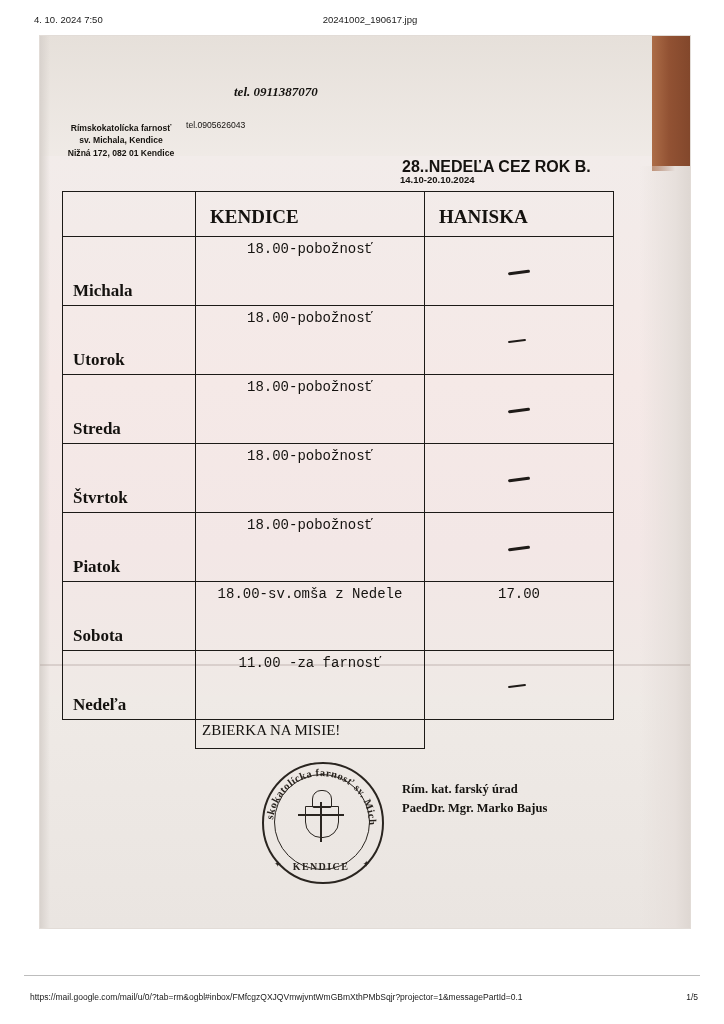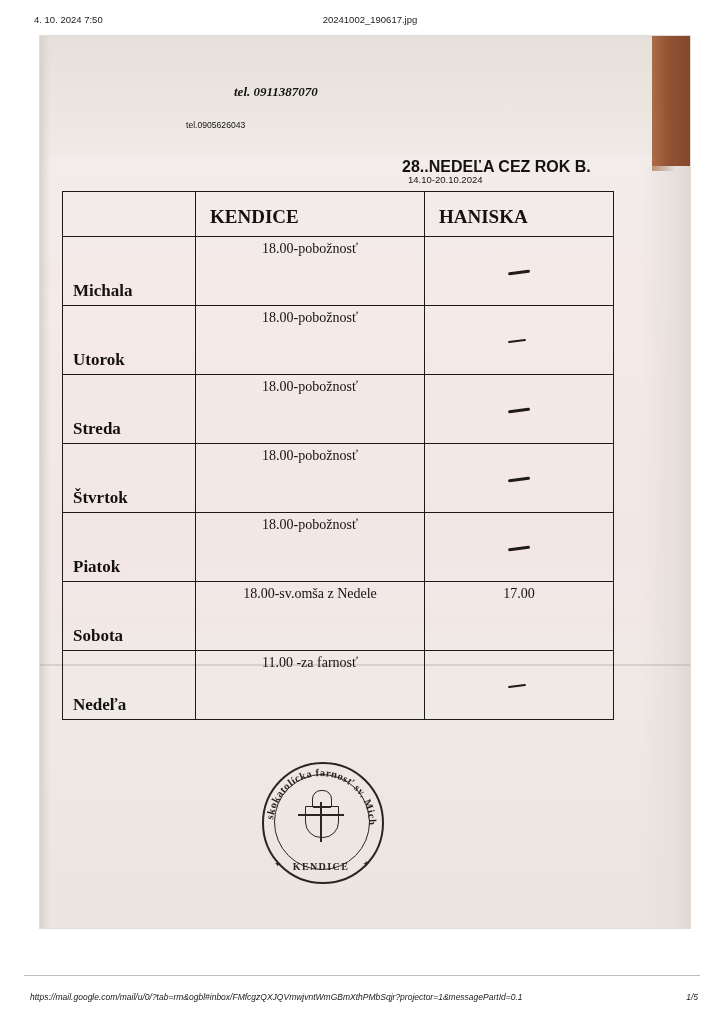--- a/index.html
+++ b/index.html
@@ -40,21 +40,20 @@
     white-space: nowrap;
   }
   .print-footer {
     position: absolute;
     bottom: 18px;
     left: 0;
     width: 724px;
     height: 14px;
     font-size: 8.5px;
     color: #1a1a1a;
-    font-style: italic;
   }
   .print-footer .pf-left {
     position: absolute;
     left: 30px;
     top: 0;
     white-space: nowrap;
   }
   .print-footer .pf-right {
     position: absolute;
     right: 26px;
@@ -175,24 +174,25 @@
   .sunday-line {
     position: absolute;
     left: 362px;
     top: 122px;
     font-size: 16px;
     font-weight: 600;
     white-space: nowrap;
   }
   .date-range {
     position: absolute;
-    left: 368px;
+    left: 360px;
     top: 138px;
     font-size: 9.5px;
     white-space: nowrap;
+    font-weight: bold;
   }
 
   
   .sched {
     position: absolute;
     left: 22px;
     top: 155px;
     width: 548px;
     border-collapse: collapse;
     table-layout: fixed;
@@ -219,21 +219,21 @@
   .day-name {
     position: absolute;
     left: 10px;
     bottom: 4px;
     font-family: "Liberation Serif", serif;
     font-weight: bold;
     font-size: 17px;
     white-space: nowrap;
   }
   .cell-time {
-    font-family: Liberation Serif, serif;
+    font-family: Liberation Mono, monospace;
     font-size: 14px;
     padding-top: 4px;
     text-align: center;
     white-space: nowrap;
   }
   .dash-mark {
     position: absolute;
     left: 50%;
     top: 34px;
     width: 22px;
@@ -343,20 +343,25 @@
   <div class="tone-top"></div>
   <div class="tone-body"></div>
   <div class="tone-bottom"></div>
   <div class="edge-left"></div>
   <div class="edge-dark-right"></div>
   <div class="edge-right-fade"></div>
   <div class="fold-line"></div>
 
   <div class="doc">
 
+    <div class="parish-stamp">
+      <div>Rímskokatolícka farnosť</div>
+      <div>sv. Michala, Kendice</div>
+      <div>Nižná 172, 082 01 Kendice</div>
+    </div>
 
     <div class="head-line2">tel. 0911387070</div>
     <div class="head-line3">tel.0905626043</div>
     <div class="sunday-line">28..NEDEĽA CEZ ROK   B.</div>
     <div class="date-range">14.10-20.10.2024</div>
 
     <table class="sched">
       <tbody>
           <tr class="hdr-row">
         <td class="col-day">
@@ -447,20 +452,27 @@
               <div class="day-name">Nedeľa</div>
             </td>
         <td>
               <div class="cell-time">11.00 -za farnosť</div>
             </td>
         <td>
               <div class="dash-mark thin"></div>
             </td>
       </tr>
 
+      <tr class="zbierka-row">
+        <td class="no-border"></td>
+        <td>
+              <div class="zbierka-text">ZBIERKA NA MISIE!</div>
+            </td>
+        <td class="no-border"></td>
+      </tr>
     </tbody>
       </table>
 
     <div class="seal">
       <div class="ring-outer"></div>
       <div class="ring-inner"></div>
       <svg class="circ-text" viewBox="0 0 118 118">
         <defs>
           <path id="sealArc" d="M 11,62 A 48,48 0 0 1 107,62"></path>
         </defs>
@@ -472,20 +484,24 @@
         <div class="mitre"></div>
         <div class="shield"></div>
         <div class="bar"></div>
         <div class="sword"></div>
       </div>
       <span class="star-l">✦</span>
       <span class="star-r">✦</span>
       <div class="kendice-label">KENDICE</div>
     </div>
 
+    <div class="sign-block">
+      <div>Rím. kat.  farský úrad</div>
+      <div>PaedDr. Mgr. Marko Bajus</div>
+    </div>
 
   </div>
 </div>
 
 <div class="footer-rule"></div>
 <div class="print-footer">
   <span class="pf-left">https://mail.google.com/mail/u/0/?tab=rm&amp;ogbl#inbox/FMfcgzQXJQVmwjvntWmGBmXthPMbSqjr?projector=1&amp;messagePartId=0.1</span>
   <span class="pf-right">1/5</span>
 </div>
 

